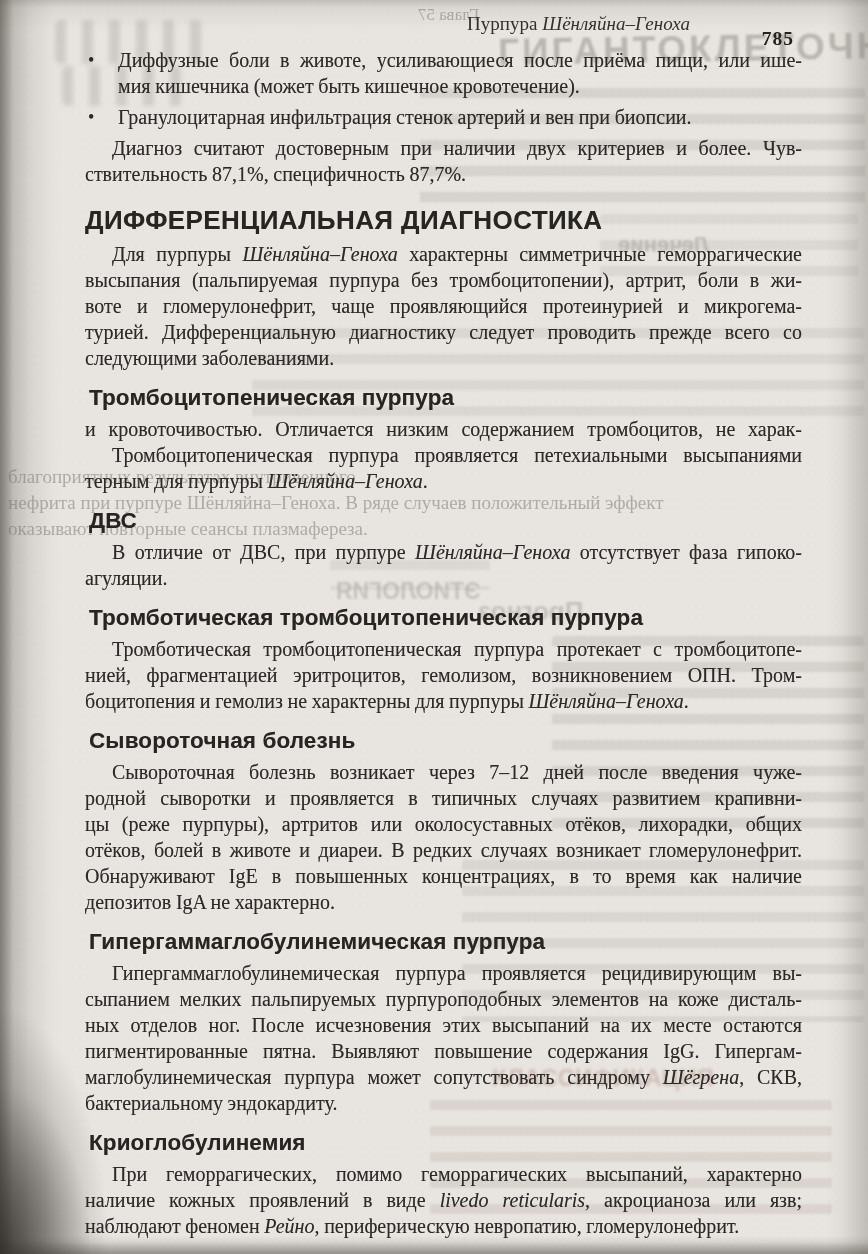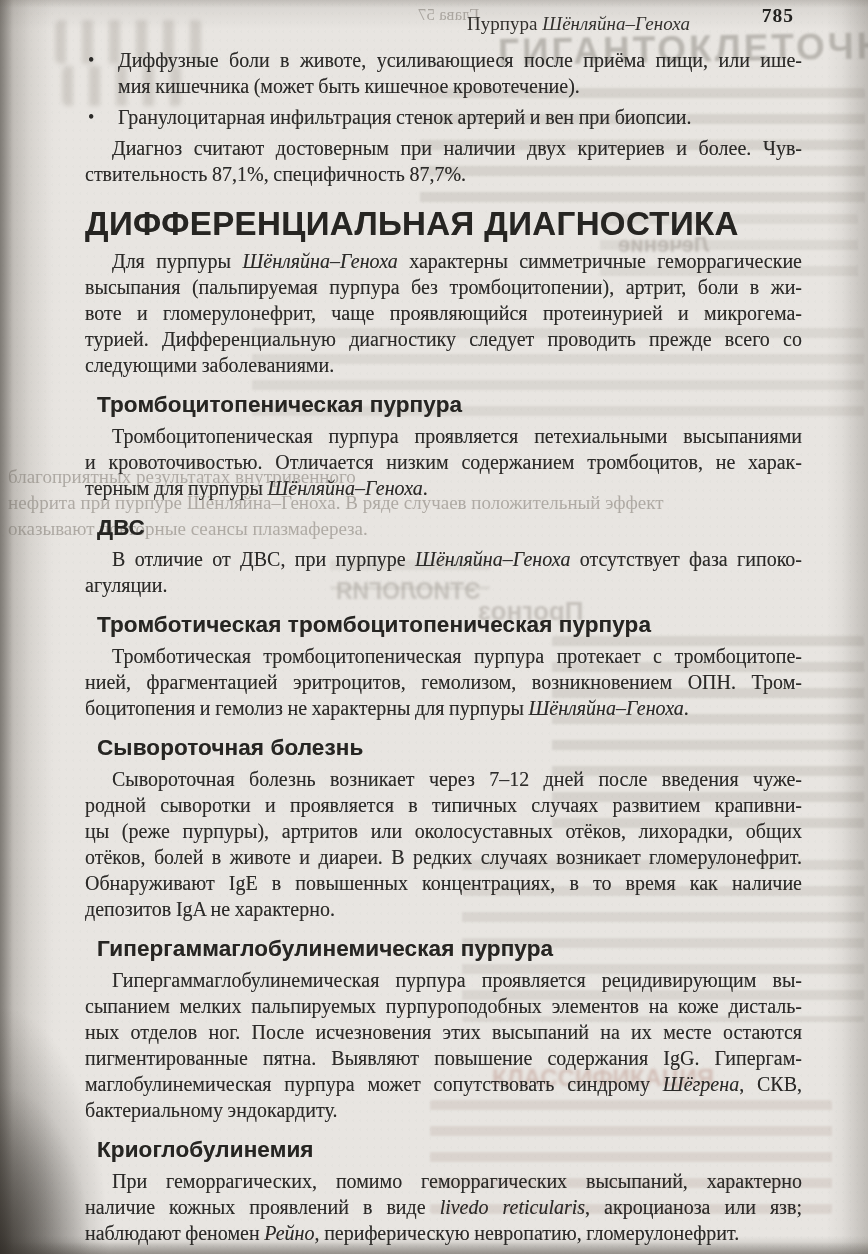--- a/index.html
+++ b/index.html
@@ -14,35 +14,35 @@
       linear-gradient(180deg, rgba(110,105,98,.14) 0px, rgba(0,0,0,0) 30px),
       radial-gradient(rgba(60,55,48,.018) 1px, rgba(0,0,0,0) 1px);
     background-size:auto,auto,auto,auto,auto,7px 9px;
     font-family:"Liberation Serif","DejaVu Serif",serif;
     color:#2b2a28;
   }
   
   .running-head { position:absolute; top:0; left:0; right:0; height:40px; z-index:3; }
   .rh-title { position:absolute; left:467px; top:13px; font-size:19px; color:#32302d; white-space:nowrap; }
   .rh-title i { margin-left:5px; }
-  .rh-page { position:absolute; right:74px; top:5px; font-size:19.5px; font-weight:700; color:#232220; letter-spacing:1px; }
+  .rh-page { position:absolute; right:74px; top:28px; font-size:19.5px; font-weight:700; color:#232220; letter-spacing:1px; }
   
   .content { position:absolute; left:85px; right:66px; top:42px; z-index:2;
     text-shadow:0 0 .4px rgba(20,18,16,.35); }
   .line { font-size:20px; line-height:26px; text-align:justify; text-align-last:justify; word-spacing:-0.4px; }
   .line.last { text-align-last:left; }
   .paragraph { margin:5px 0; }
   .paragraph .line.first { text-indent:27px; }
   .bullet { display:flex; margin:5px 0; }
   .bullet .dot { flex:0 0 30px; padding-left:3px; font-size:18px; line-height:26px; color:#2b2a28; }
   .bullet .btext { flex:1 1 auto; }
-  .heading1 { font-family:"Liberation Sans","DejaVu Sans",sans-serif; font-size:33px; font-weight:700;
+  .heading1 { font-family:"Liberation Sans","DejaVu Sans",sans-serif; font-size:26px; font-weight:700;
     letter-spacing:.4px; color:#262522; margin:18px 0 5px; }
   .heading2 { font-family:"Liberation Sans","DejaVu Sans",sans-serif; font-size:22.5px; font-weight:700;
-    letter-spacing:.1px; color:#262522; margin:14px 12px 5px; }
+    letter-spacing:.1px; color:#262522; margin:14px 4px 5px; }
   
   .ghost-layer { position:absolute; inset:0; z-index:1; pointer-events:none; }
   .gtext { position:absolute; white-space:nowrap; color:rgba(118,112,104,.50);
     font-family:"Liberation Serif","DejaVu Serif",serif; filter:blur(.6px); }
   .mirror { transform:scaleX(-1); }
   .g-chapter { left:418px; top:5px; font-size:17px; color:rgba(125,120,113,.55); }
   .g-bigtitle { left:498px; top:28px; font-family:"Liberation Sans","DejaVu Sans",sans-serif;
     font-size:37px; font-weight:700; letter-spacing:3px; color:rgba(148,143,136,.55);
     filter:blur(1.2px); transform:rotate(-1deg); }
   .g-lechenie { left:618px; top:232px; font-size:22px; font-weight:700;
@@ -135,22 +135,22 @@
       <div class="heading1">ДИФФЕРЕНЦИАЛЬНАЯ ДИАГНОСТИКА</div>
       <div class="paragraph">
         <div class="line first"><span>Для пурпуры </span><i>Шёнляйна–Геноха</i><span> характерны симметричные геморрагические</span></div>
         <div class="line"><span>высыпания (пальпируемая пурпура без тромбоцитопении), артрит, боли в жи-</span></div>
         <div class="line"><span>воте и гломерулонефрит, чаще проявляющийся протеинурией и микрогема-</span></div>
         <div class="line"><span>турией. Дифференциальную диагностику следует проводить прежде всего со</span></div>
         <div class="line last"><span>следующими заболеваниями.</span></div>
       </div>
       <div class="heading2">Тромбоцитопеническая пурпура</div>
       <div class="paragraph">
+        <div class="line"><span>и кровоточивостью. Отличается низким содержанием тромбоцитов, не харак-</span></div>
         <div class="line first"><span>Тромбоцитопеническая пурпура проявляется петехиальными высыпаниями</span></div>
-        <div class="line"><span>и кровоточивостью. Отличается низким содержанием тромбоцитов, не харак-</span></div>
         <div class="line last"><span>терным для пурпуры </span><i>Шёнляйна–Геноха</i><span>.</span></div>
       </div>
       <div class="heading2">ДВС</div>
       <div class="paragraph">
         <div class="line first"><span>В отличие от ДВС, при пурпуре </span><i>Шёнляйна–Геноха</i><span> отсутствует фаза гипоко-</span></div>
         <div class="line last"><span>агуляции.</span></div>
       </div>
       <div class="heading2">Тромботическая тромбоцитопеническая пурпура</div>
       <div class="paragraph">
         <div class="line first"><span>Тромботическая тромбоцитопеническая пурпура протекает с тромбоцитопе-</span></div>

